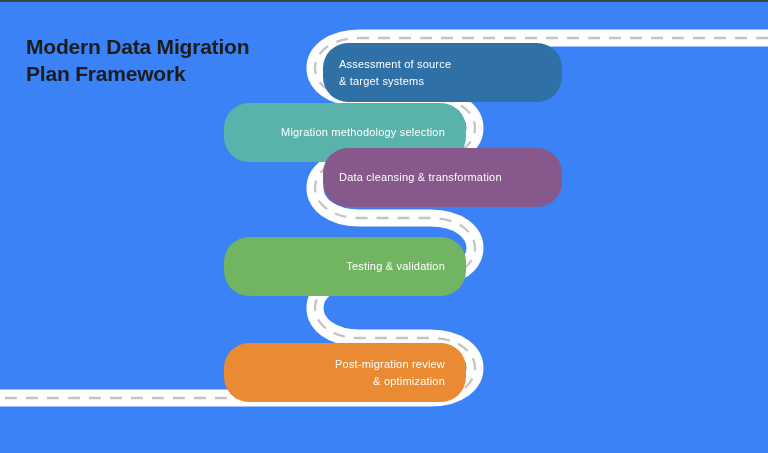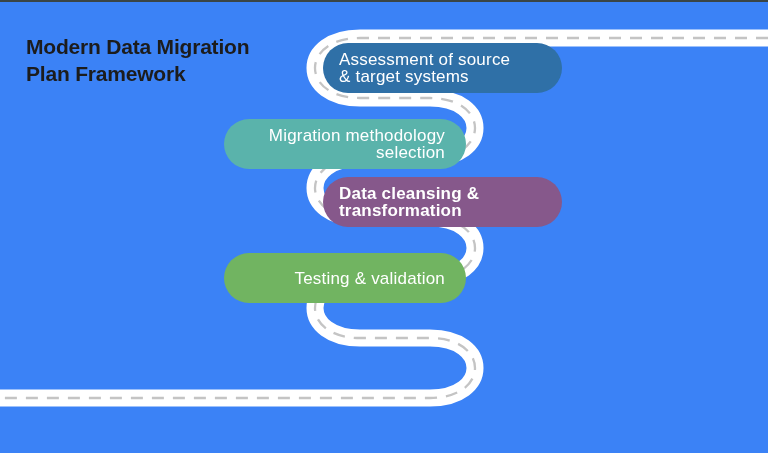--- a/index.html
+++ b/index.html
@@ -29,51 +29,50 @@
     font-weight: 700;
     letter-spacing: -0.2px;
     white-space: pre-line;
   }
   .road-svg {
     position: absolute;
     top: 0; left: 0;
   }
   .pill {
     position: absolute;
-    height: 50px;
+    height: 59px;
     border-radius: 25px;
     box-sizing: border-box;
     display: flex;
     align-items: center;
     color: #ffffff;
-    font-size: 17px;
+    font-size: 11px;
     line-height: 17px;
     letter-spacing: 0.2px;
     white-space: pre-line;
   }
   .pill.side-right {           
     left: 323px;
     width: 239px;
     justify-content: flex-start;
     text-align: left;
     padding-left: 16px;
     padding-right: 10px;
   }
   .pill.side-left {            
     left: 224px;
     width: 242px;
     justify-content: flex-end;
     text-align: right;
     padding-right: 21px;
     padding-left: 10px;
-    margin-top: 16px;
   }
   .row1 { top: 43px; }
   .row2 { top: 103px; }
-  .row3 { top: 177px; font-weight: bold; }
+  .row3 { top: 148px; }
   .row4 { top: 237px; }
   .row5 { top: 283px; }
   .row6 { top: 343px; }
 </style>
 </head>
 <body>
 
 <div class="canvas" style="background: #3b82f6;">
 
   <div class="top-edge" style="background-color: rgb(58, 69, 69);"></div>
@@ -97,14 +96,18 @@
 
   <div class="pill side-right row3" style="background-color: rgb(134, 88, 139);">
     <span>Data cleansing &amp; transformation</span>
   </div>
 
   <div class="pill side-left row4" style="background-color: rgb(113, 180, 97);">
     <span>Testing &amp; validation</span>
   </div>
 
 
+  <div class="pill side-left row6" style="background-color: rgb(234, 138, 51);">
+    <span>Post-migration review
+&amp; optimization</span>
+  </div>
 
 </div>
 
 </body></html>

